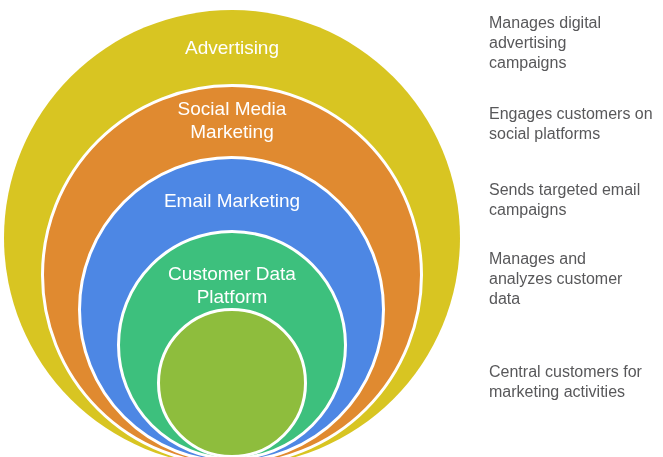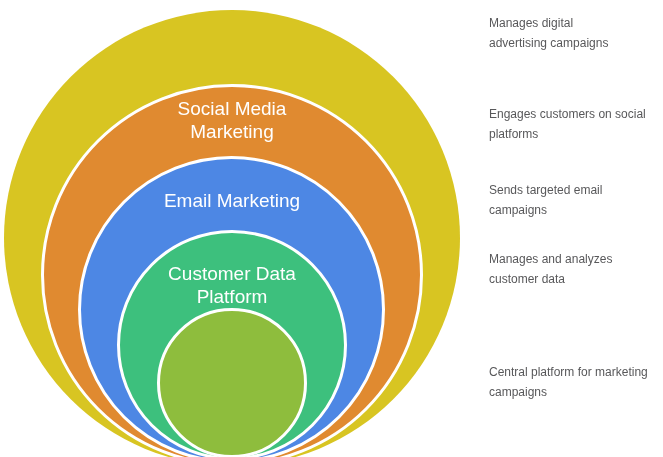--- a/index.html
+++ b/index.html
@@ -40,43 +40,44 @@
   .l0{top:36px;  width:220px; white-space:nowrap;}
   .l1{top:97px;  width:150px;text-align:center;}
   .l2{top:189px; width:240px; white-space:nowrap;}
   .l3{top:262px; width:165px;}
   .l4{top:362px; width:100px;}
 
   .desc{
     position:absolute;
     left:489px;
     color:#58585a;
-    font-size:12px;
+    font-size:16px;
     line-height:20px;
   }
   .d0{top:13px;  width:126px;}
   .d1{top:104px; width:172px;}
   .d2{top:180px; width:162px;}
   .d3{top:249px; width:140px;}
   .d4{top:362px; width:172px;}
 </style>
 </head>
 <body>
 
 <div class="stage">
 
   <div class="circle c0" style="background: rgb(216, 197, 34);"></div>
   <div class="circle c1" style="background: rgb(224, 138, 48);"></div>
   <div class="circle c2" style="background: rgb(77, 135, 228);"></div>
   <div class="circle c3" style="background: rgb(61, 192, 125);"></div>
   <div class="circle c4" style="background: rgb(142, 189, 61);"></div>
 
+  <div class="ring-label l0">Advertising</div>
   <div class="ring-label l1">Social Media Marketing</div>
   <div class="ring-label l2">Email Marketing</div>
   <div class="ring-label l3">Customer Data Platform</div>
 
   <div class="desc d0">Manages digital advertising campaigns</div>
   <div class="desc d1">Engages customers on social platforms</div>
   <div class="desc d3">Manages and analyzes customer data</div>
   <div class="desc d2">Sends targeted email campaigns</div>
-  <div class="desc d4">Central platform for marketing campaigns</div>
+  <div class="desc d4">Central customers for marketing activities</div>
 
 </div>
 
 </body></html>

